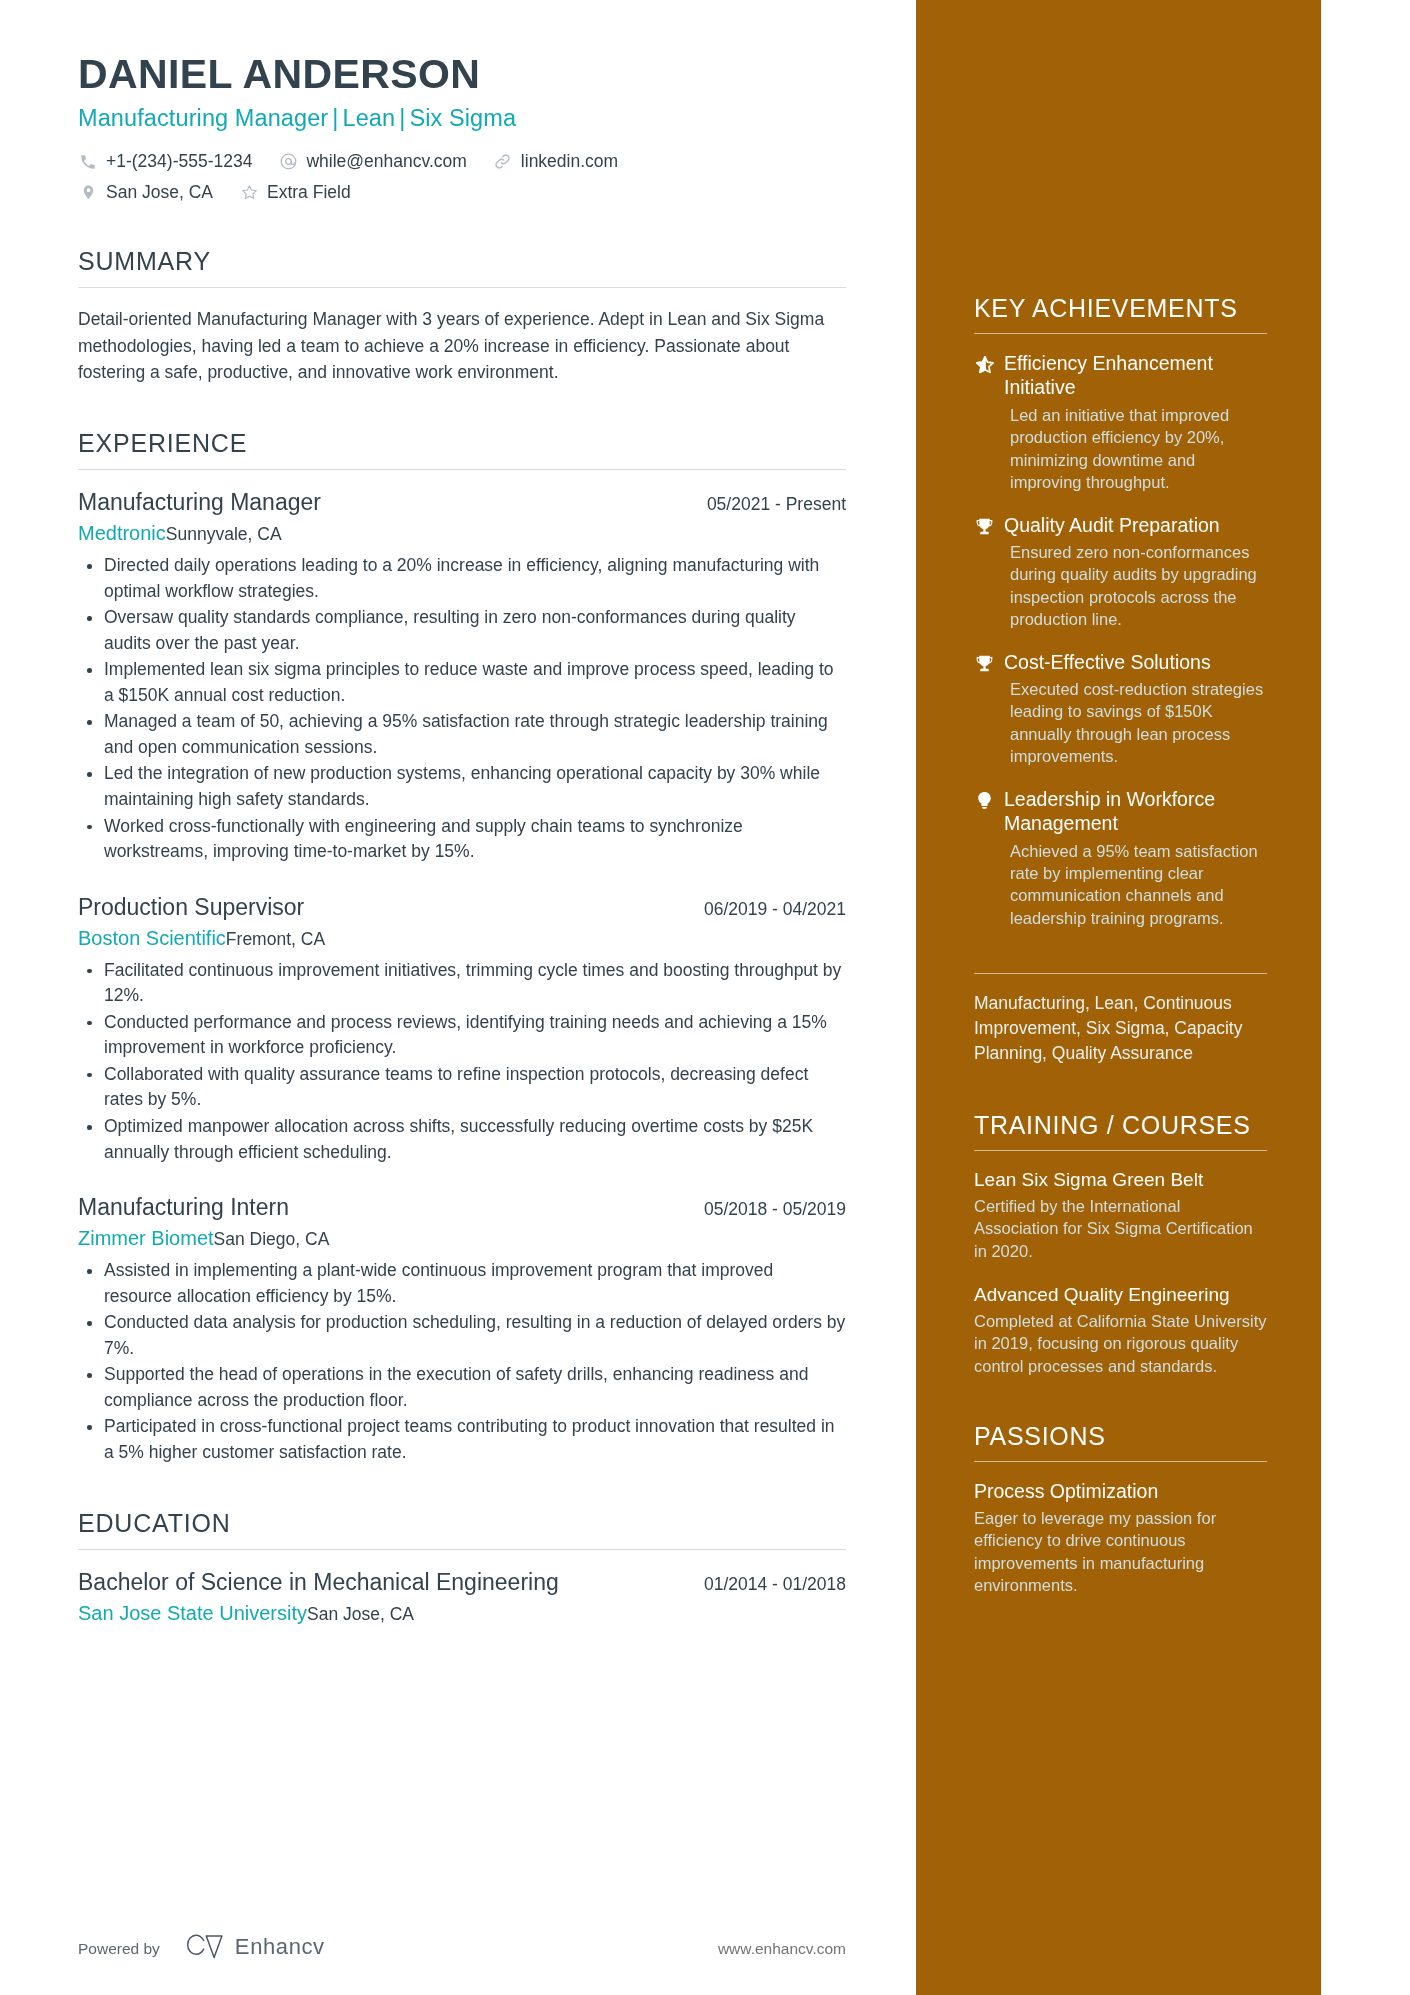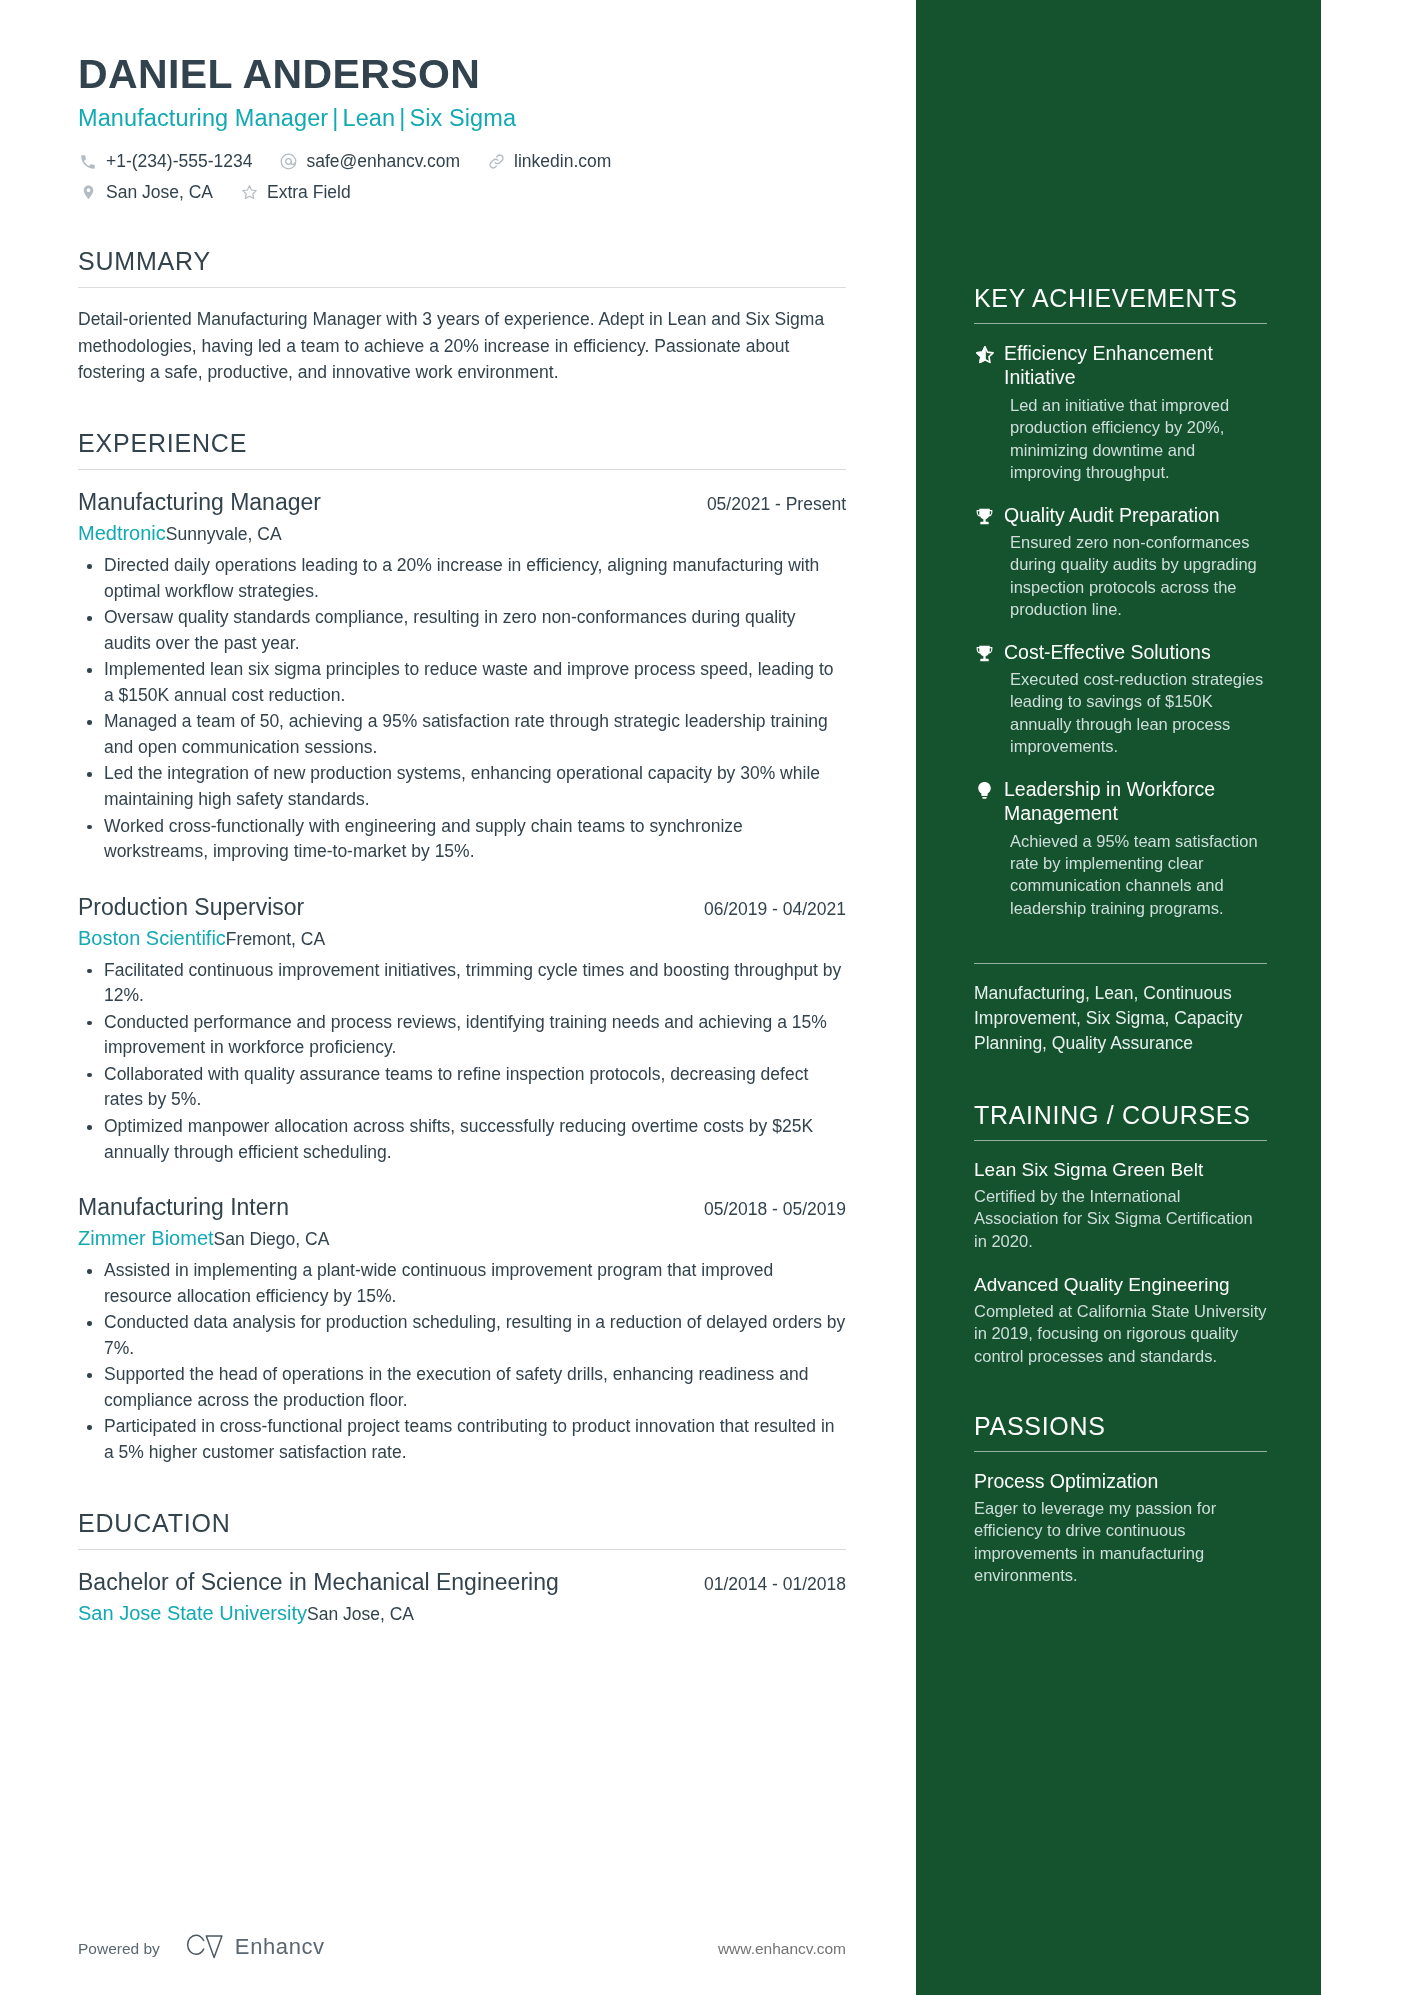--- a/index.html
+++ b/index.html
@@ -153,23 +153,23 @@
     top: 11px;
     width: 4.5px;
     height: 4.5px;
     border-radius: 50%;
     background: #33434d;
   }
 
   
   .side-col {
     width: 405px;
-    background: #14532d;
+    background: #a16207;
     color: #ffffff;
-    padding: 3px 54px 0 58px;
+    padding: 13px 54px 0 58px;
     position: relative;
   }
 
   .side-sec { margin-top: 0; }
   .side-sec.first { padding-top: 280px; }
   .side-sec + .side-sec { margin-top: 44px; }
 
   .side-title {
     font-size: 25px;
     letter-spacing: 0.7px;
@@ -299,21 +299,21 @@
             <span>+1-(234)-555-1234</span>
           </div>
           <div class="contact-item">
             <span class="ico">
               <svg width="19" height="19" viewBox="0 0 24 24" fill="none" stroke="currentColor" stroke-width="1.6">
                   <circle cx="12" cy="12" r="9.2"></circle>
                   <circle cx="12" cy="12" r="3.5"></circle>
                   <path d="M15.5 12v1.8c0 1.2.8 2 1.9 2 1.2 0 2-1 2-2.6"></path>
                 </svg>
             </span>
-            <span>safe@enhancv.com</span>
+            <span>while@enhancv.com</span>
           </div>
           <div class="contact-item">
             <span class="ico">
               <svg width="19" height="19" viewBox="0 0 24 24" fill="none" stroke="currentColor" stroke-width="1.7" stroke-linecap="round">
                   <path d="M10.3 13.7a4 4 0 0 0 5.7 0l3-3a4 4 0 0 0-5.7-5.7l-1.2 1.2"></path>
                   <path d="M13.7 10.3a4 4 0 0 0-5.7 0l-3 3a4 4 0 0 0 5.7 5.7l1.2-1.2"></path>
                 </svg>
             </span>
             <span>linkedin.com</span>
           </div>

